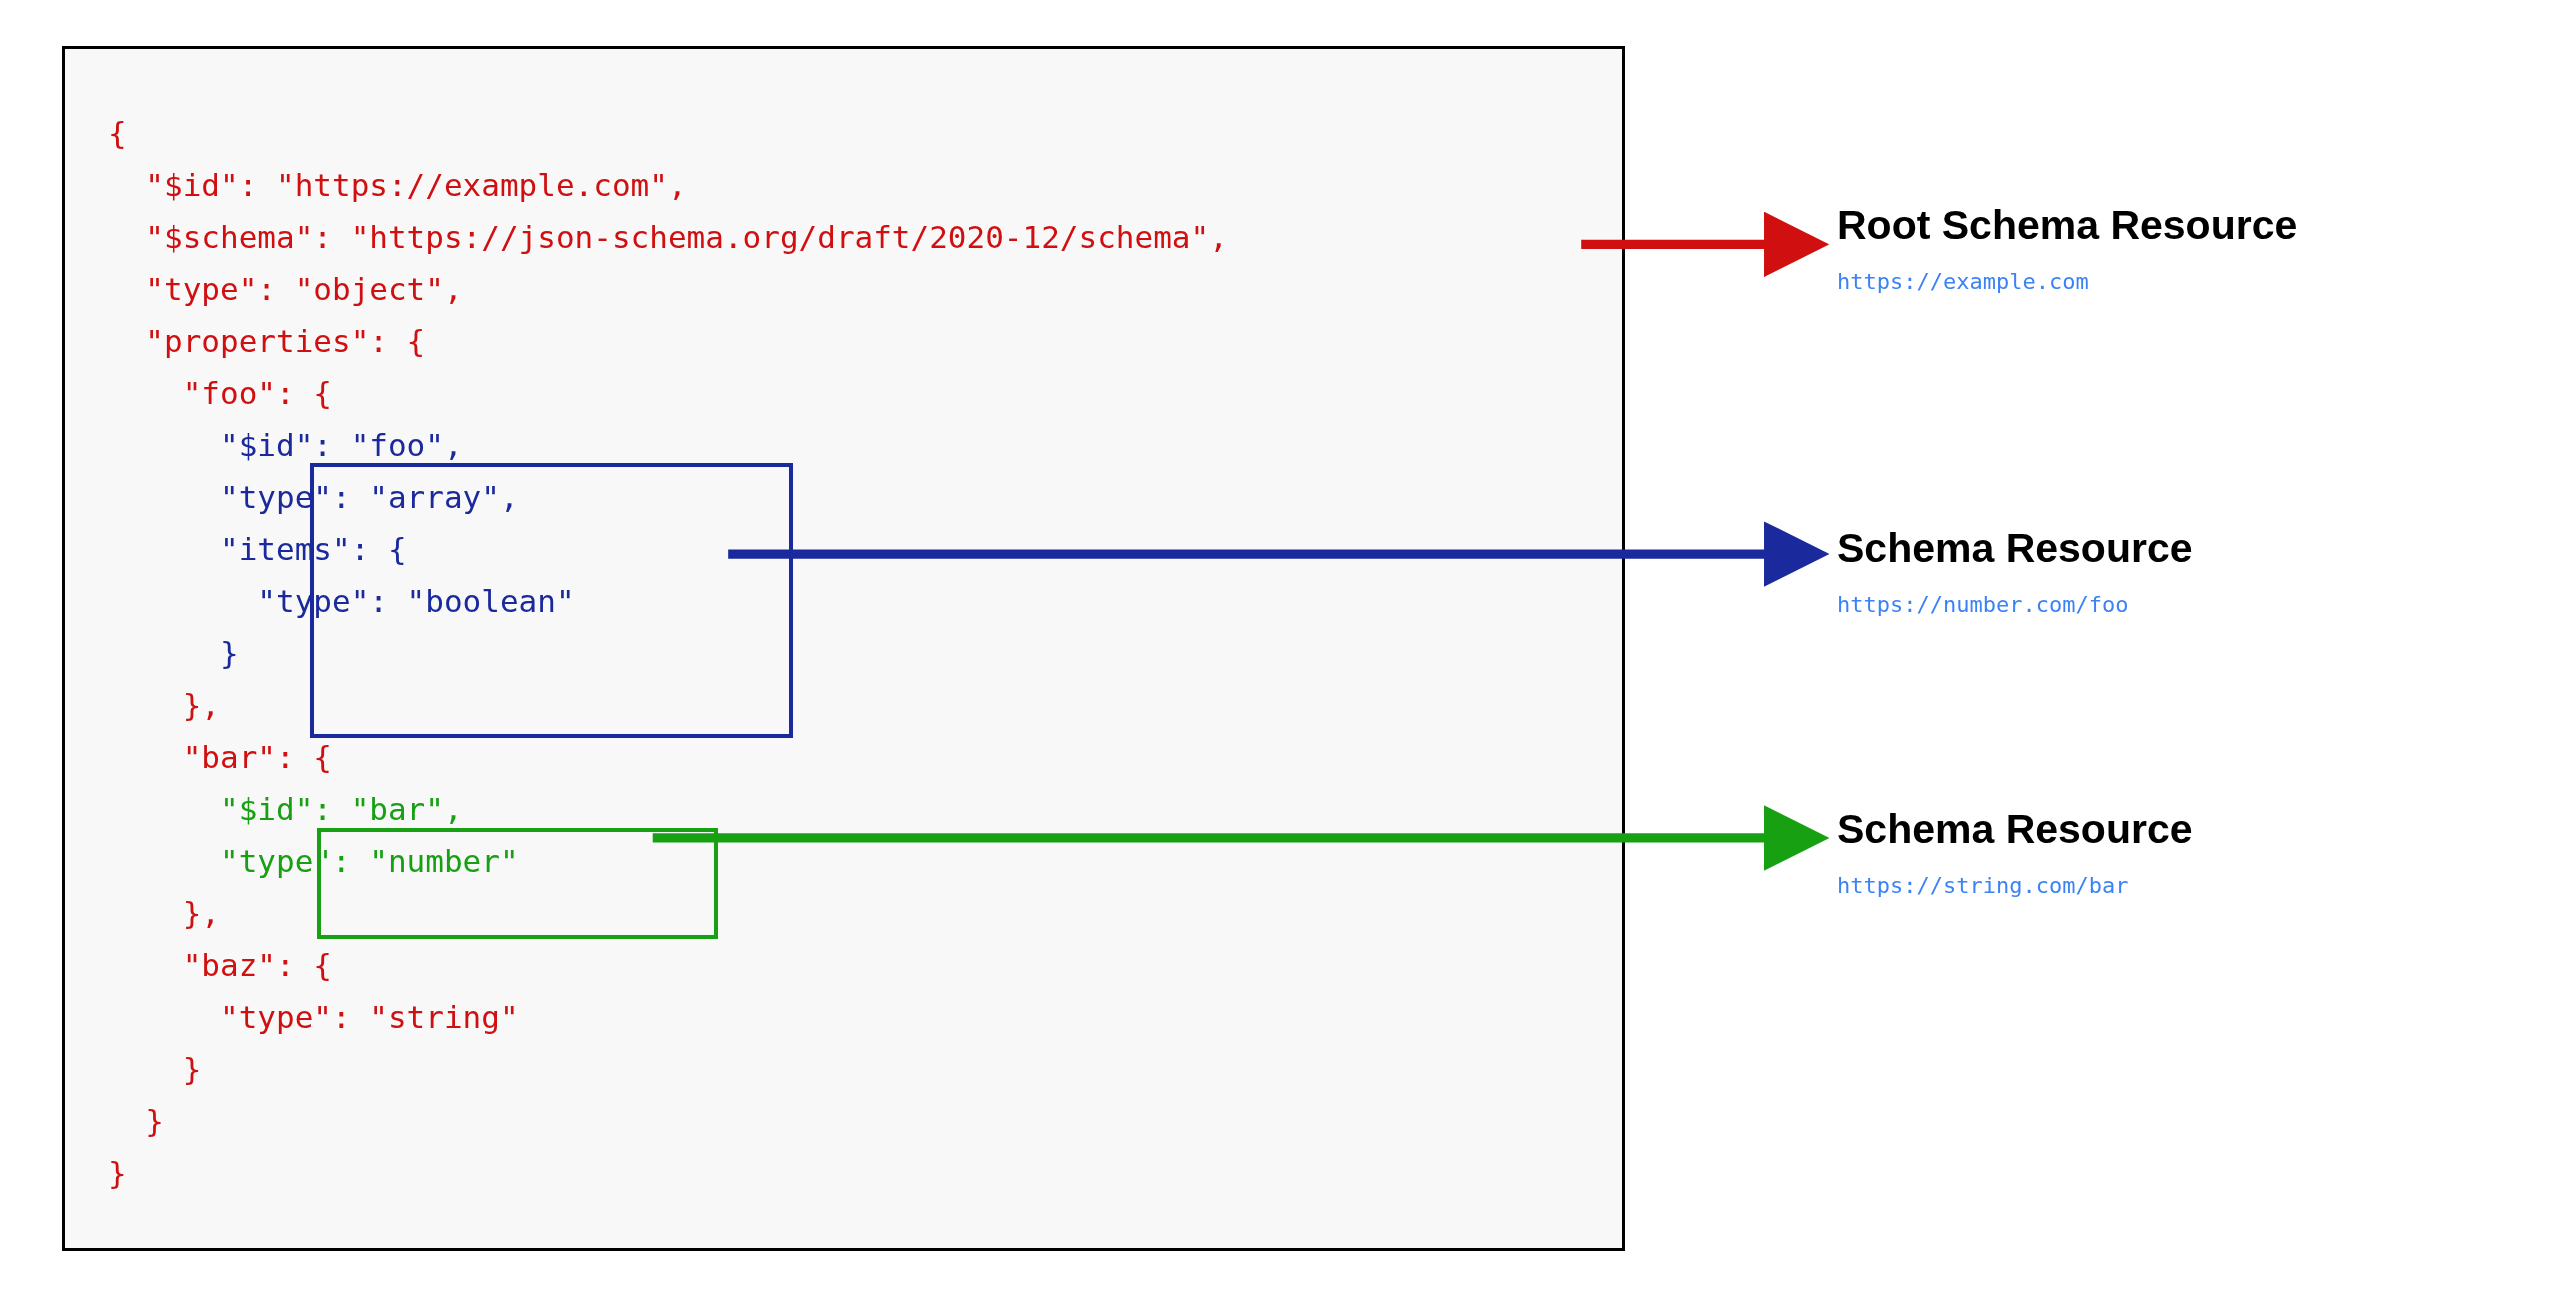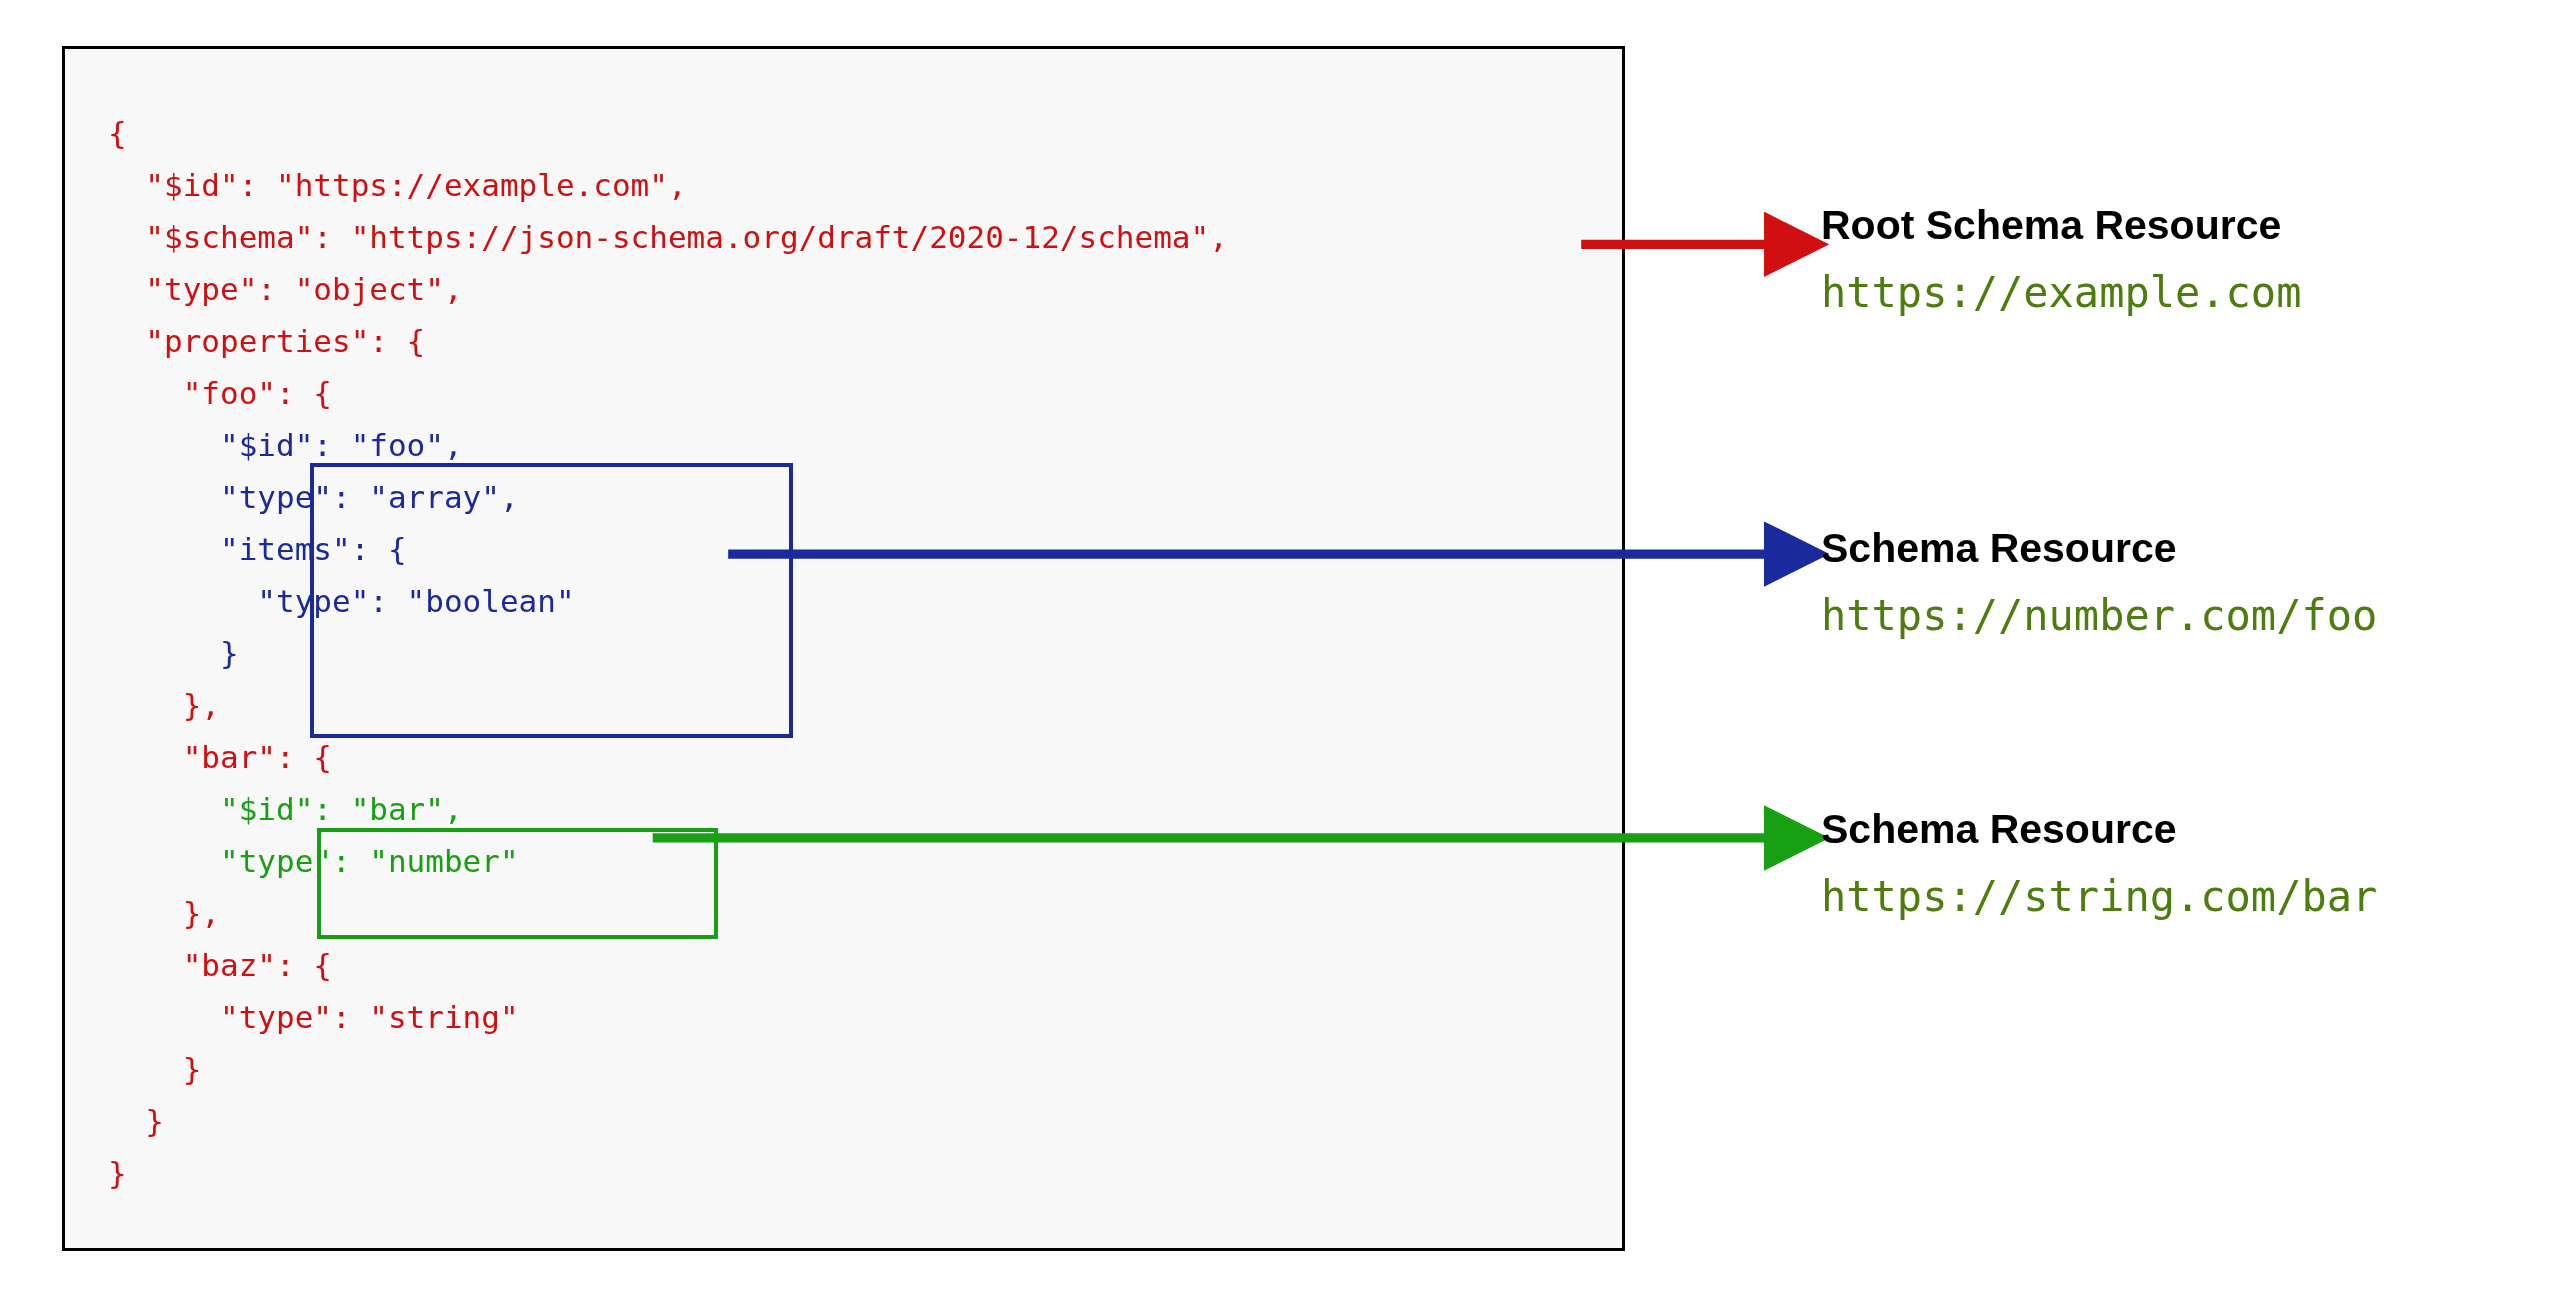--- a/index.html
+++ b/index.html
@@ -69,33 +69,33 @@
   .arrow-svg {
     position: absolute;
     left: 0;
     top: 0;
     width: 2576px;
     height: 1295px;
     pointer-events: none;
   }
 
   
-  .label-group { position: absolute; }
+  .label-group { position: absolute; margin-left: 16px; }
   .label-title {
     font-family: "Liberation Sans", "DejaVu Sans", sans-serif;
     font-weight: bold;
     font-size: 41px;
     color: #000000;
     white-space: nowrap;
     line-height: 1.15;
   }
   .label-url {
     font-family: "DejaVu Sans Mono", monospace;
-    font-size: 42px;
-    color: #4d7c0f;
+    font-size: 22px;
+    color: #3b82f6;
     white-space: nowrap;
     margin-top: 20px;
     line-height: 1.15;
   }
 
   #label-root { left: 1821px; top: 202px; }
   #label-foo  { left: 1821px; top: 525px; }
   #label-bar  { left: 1821px; top: 806px; }
 </style>
 </head>

